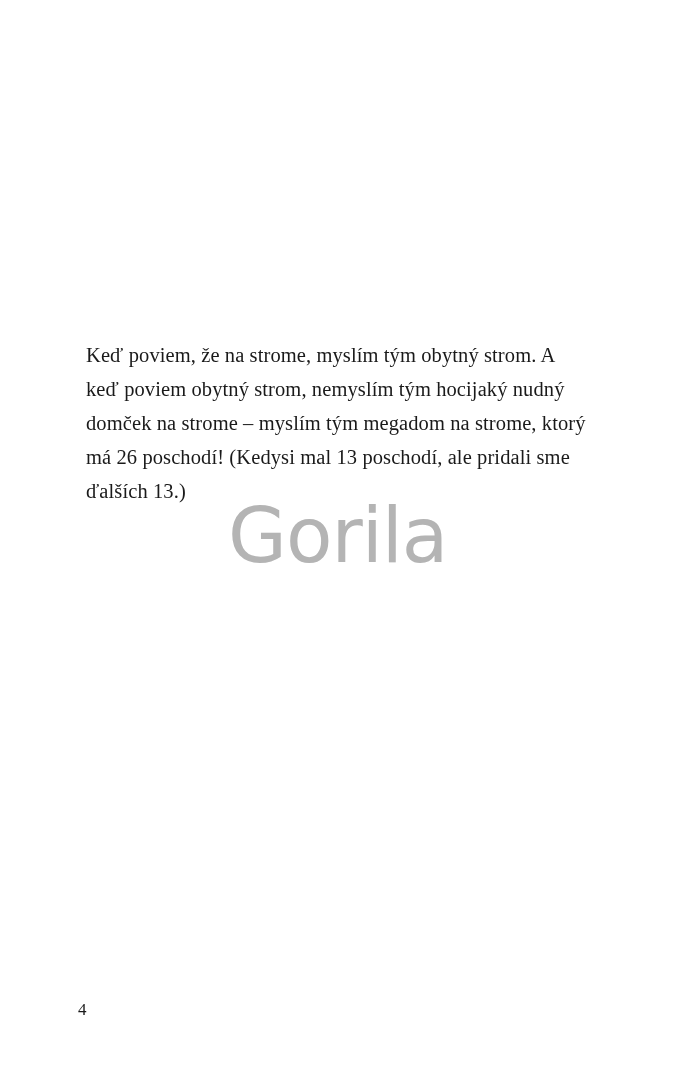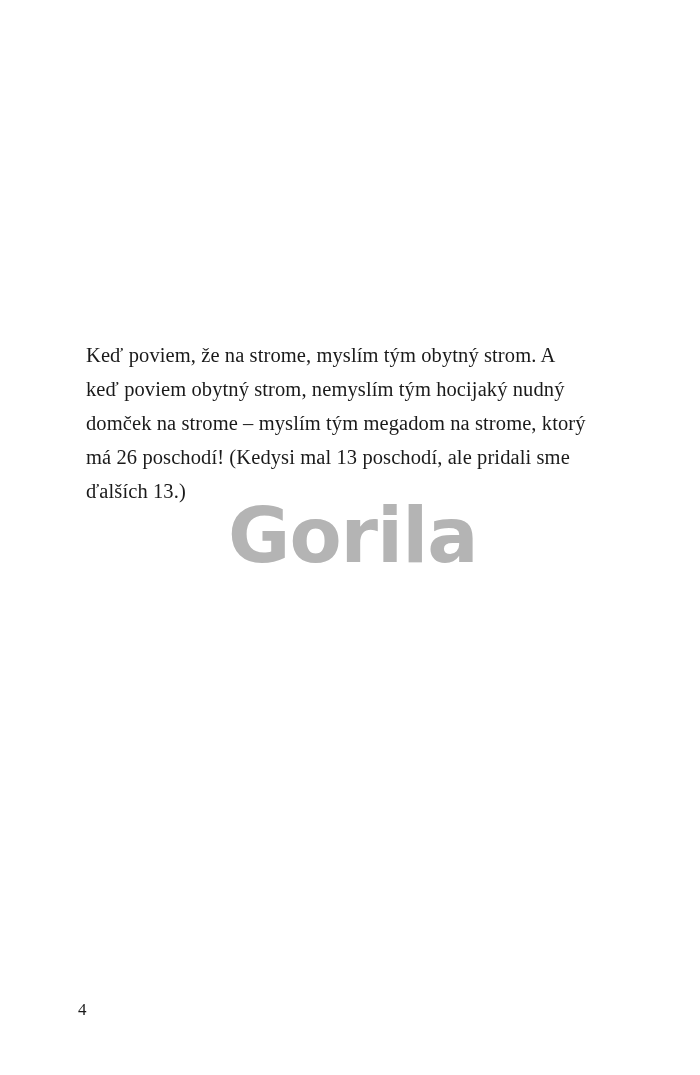--- a/index.html
+++ b/index.html
@@ -37,21 +37,21 @@
   .body-text p {
     margin: 8px;
   }
 
   .watermark {
     position: absolute;
     left: 228px;
     top: 498px;
     font-family: "DejaVu Sans", sans-serif;
     font-size: 76px;
-    font-weight: bold;
+    font-weight: normal;
     color: #b4b4b4;
     letter-spacing: -1px;
     line-height: 1;
     z-index: 2;
     user-select: none;
   }
 
   .page-number {
     position: absolute;
     left: 78px;

